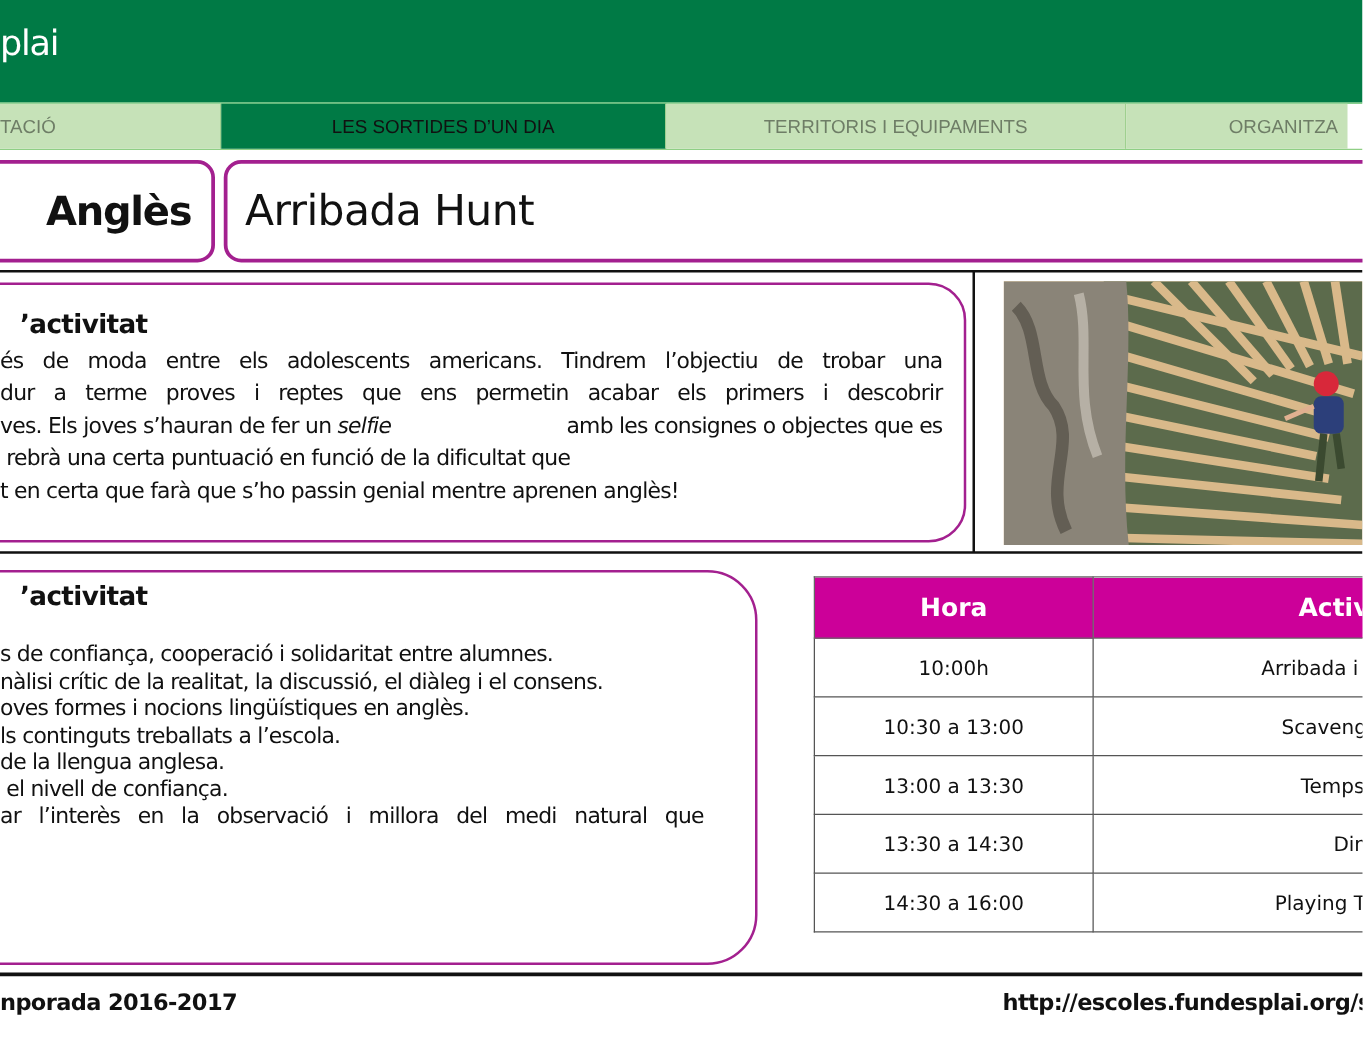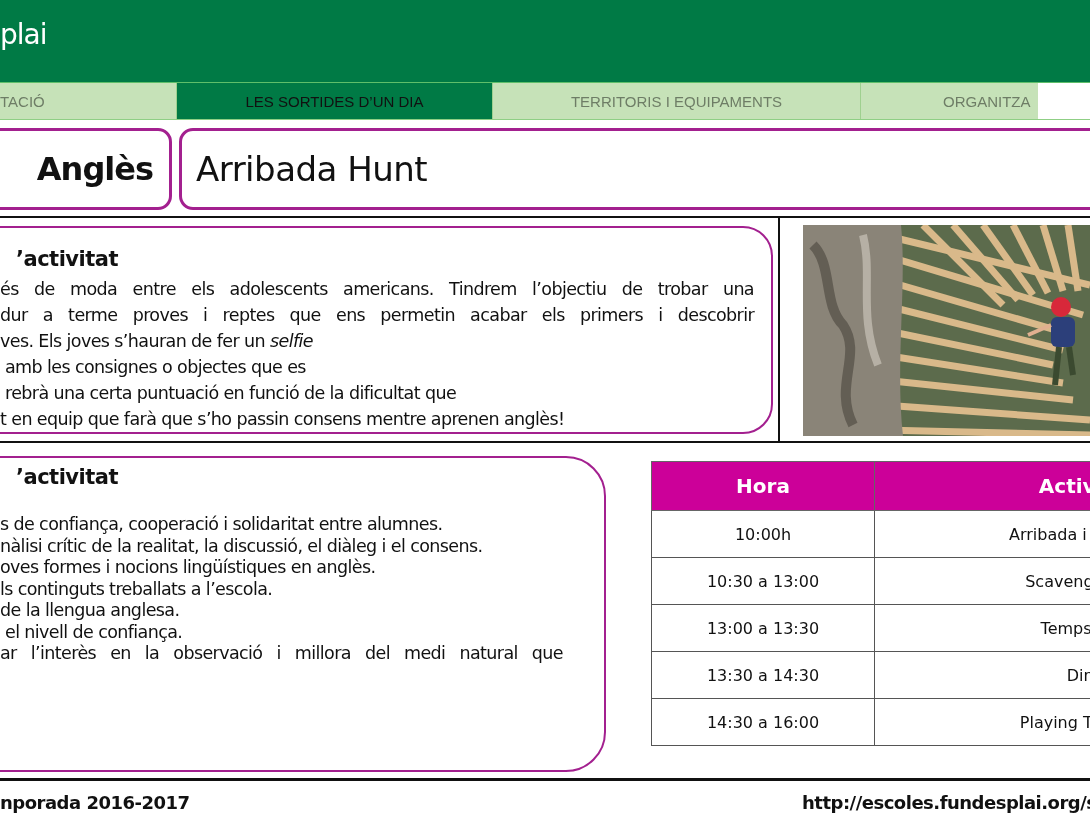--- a/index.html
+++ b/index.html
@@ -6,21 +6,21 @@
     html, body { width: 1090px; height: 830px; overflow: hidden; background: #ffffff; }
     body { position: relative; font-family: "Liberation Sans", "DejaVu Sans", sans-serif; color: #111; }
 
     .header-bar { position: absolute; left: 0; top: 0; width: 1090px; height: 82px; background: #007a45; }
     .logo { position: absolute; left: 0; top: 18px; font-family: "DejaVu Sans", sans-serif; font-size: 28px; color: #ffffff; letter-spacing: -1px; }
 
     .nav { position: absolute; left: 0; top: 82px; width: 1090px; height: 38px; display: flex; border-top: 1px solid #5fbf6a; border-bottom: 1px solid #8fcf85; }
     .nav-tab { height: 100%; display: flex; align-items: center; justify-content: center; font-size: 15px; color: #6e7d66; background: #c6e2b8; border-right: 1px solid #9fd08f; white-space: nowrap; overflow: hidden; }
     .nav-tab.active { background: #007a45; color: #111; }
     .nav-tab.t1 { width: 177px; justify-content: flex-start; padding-left: 0; }
-    .nav-tab.t2 { width: 316px; }
+    .nav-tab.t2 { width: 356px; }
     .nav-tab.t3 { width: 368px; }
     .nav-tab.t4 { width: 177px; justify-content: flex-start; padding-left: 82px; border-right: none; }
 
     .subject-box { position: absolute; left: -20px; top: 128px; width: 192px; height: 82px; border: 3px solid #a3208f; border-radius: 14px; display: flex; align-items: center; justify-content: flex-end; padding-right: 16px; }
     .subject-box span { font-size: 32px; font-weight: bold; font-family: "DejaVu Sans", sans-serif; letter-spacing: -1px; }
     .title-box { position: absolute; left: 179px; top: 128px; width: 940px; height: 82px; border: 3px solid #a3208f; border-radius: 14px; display: flex; align-items: center; padding-left: 14px; }
     .title-box span { font-size: 34px; font-family: "DejaVu Sans", sans-serif; letter-spacing: -0.5px; }
 
     .hr-black { position: absolute; left: 0; width: 1090px; height: 2px; background: #111; }
     .vr-black { position: absolute; width: 2px; background: #111; }
@@ -72,28 +72,28 @@
 
 <div class="hr-black" style="top:216px;"></div>
 <div class="vr-black" style="left:778px; top:216px; height:226px;"></div>
 <div class="hr-black" style="top:441px;"></div>
 
 <div class="desc-box"></div>
 <div class="section-title" style="left:0; top:247px;">’activitat</div>
 <div class="desc-text">
   <span class="desc-line justify">és de moda entre els adolescents americans. Tindrem l’objectiu de trobar una</span>
   <span class="desc-line justify"> dur a terme proves i reptes que ens permetin acabar els primers i descobrir</span>
-  <span class="desc-line" style="display:flex; justify-content:space-between;flex-direction:column;">
+  <span class="desc-line" style="display:flex; justify-content:space-between;">
     <span style="white-space:pre;"><span>ves. Els joves s’hauran de fer un </span><i>selfie</i></span>
       <span style="white-space:pre;"> amb les consignes o objectes que es</span>
   </span>
   <span class="desc-line" style="display:flex; justify-content:space-between;">
       <span style="white-space:pre;"> rebrà una certa puntuació en funció de la dificultat que</span>
   </span>
-  <span class="desc-line">t en equip que farà que s’ho passin consens mentre aprenen anglès!</span>
+  <span class="desc-line">t en certa que farà que s’ho passin genial mentre aprenen anglès!</span>
 </div>
 
 <div class="photo">
   <svg width="287" height="211" viewBox="0 0 287 211">
     <rect width="287" height="211" fill="#d9c7a3"></rect>
     <rect x="80" y="0" width="207" height="211" fill="#5c6b4c"></rect>
     <g stroke="#d9b98a" stroke-width="7">
       <line x1="80" y1="10" x2="287" y2="60"></line>
       <line x1="80" y1="30" x2="280" y2="90"></line>
       <line x1="80" y1="55" x2="270" y2="110"></line>

